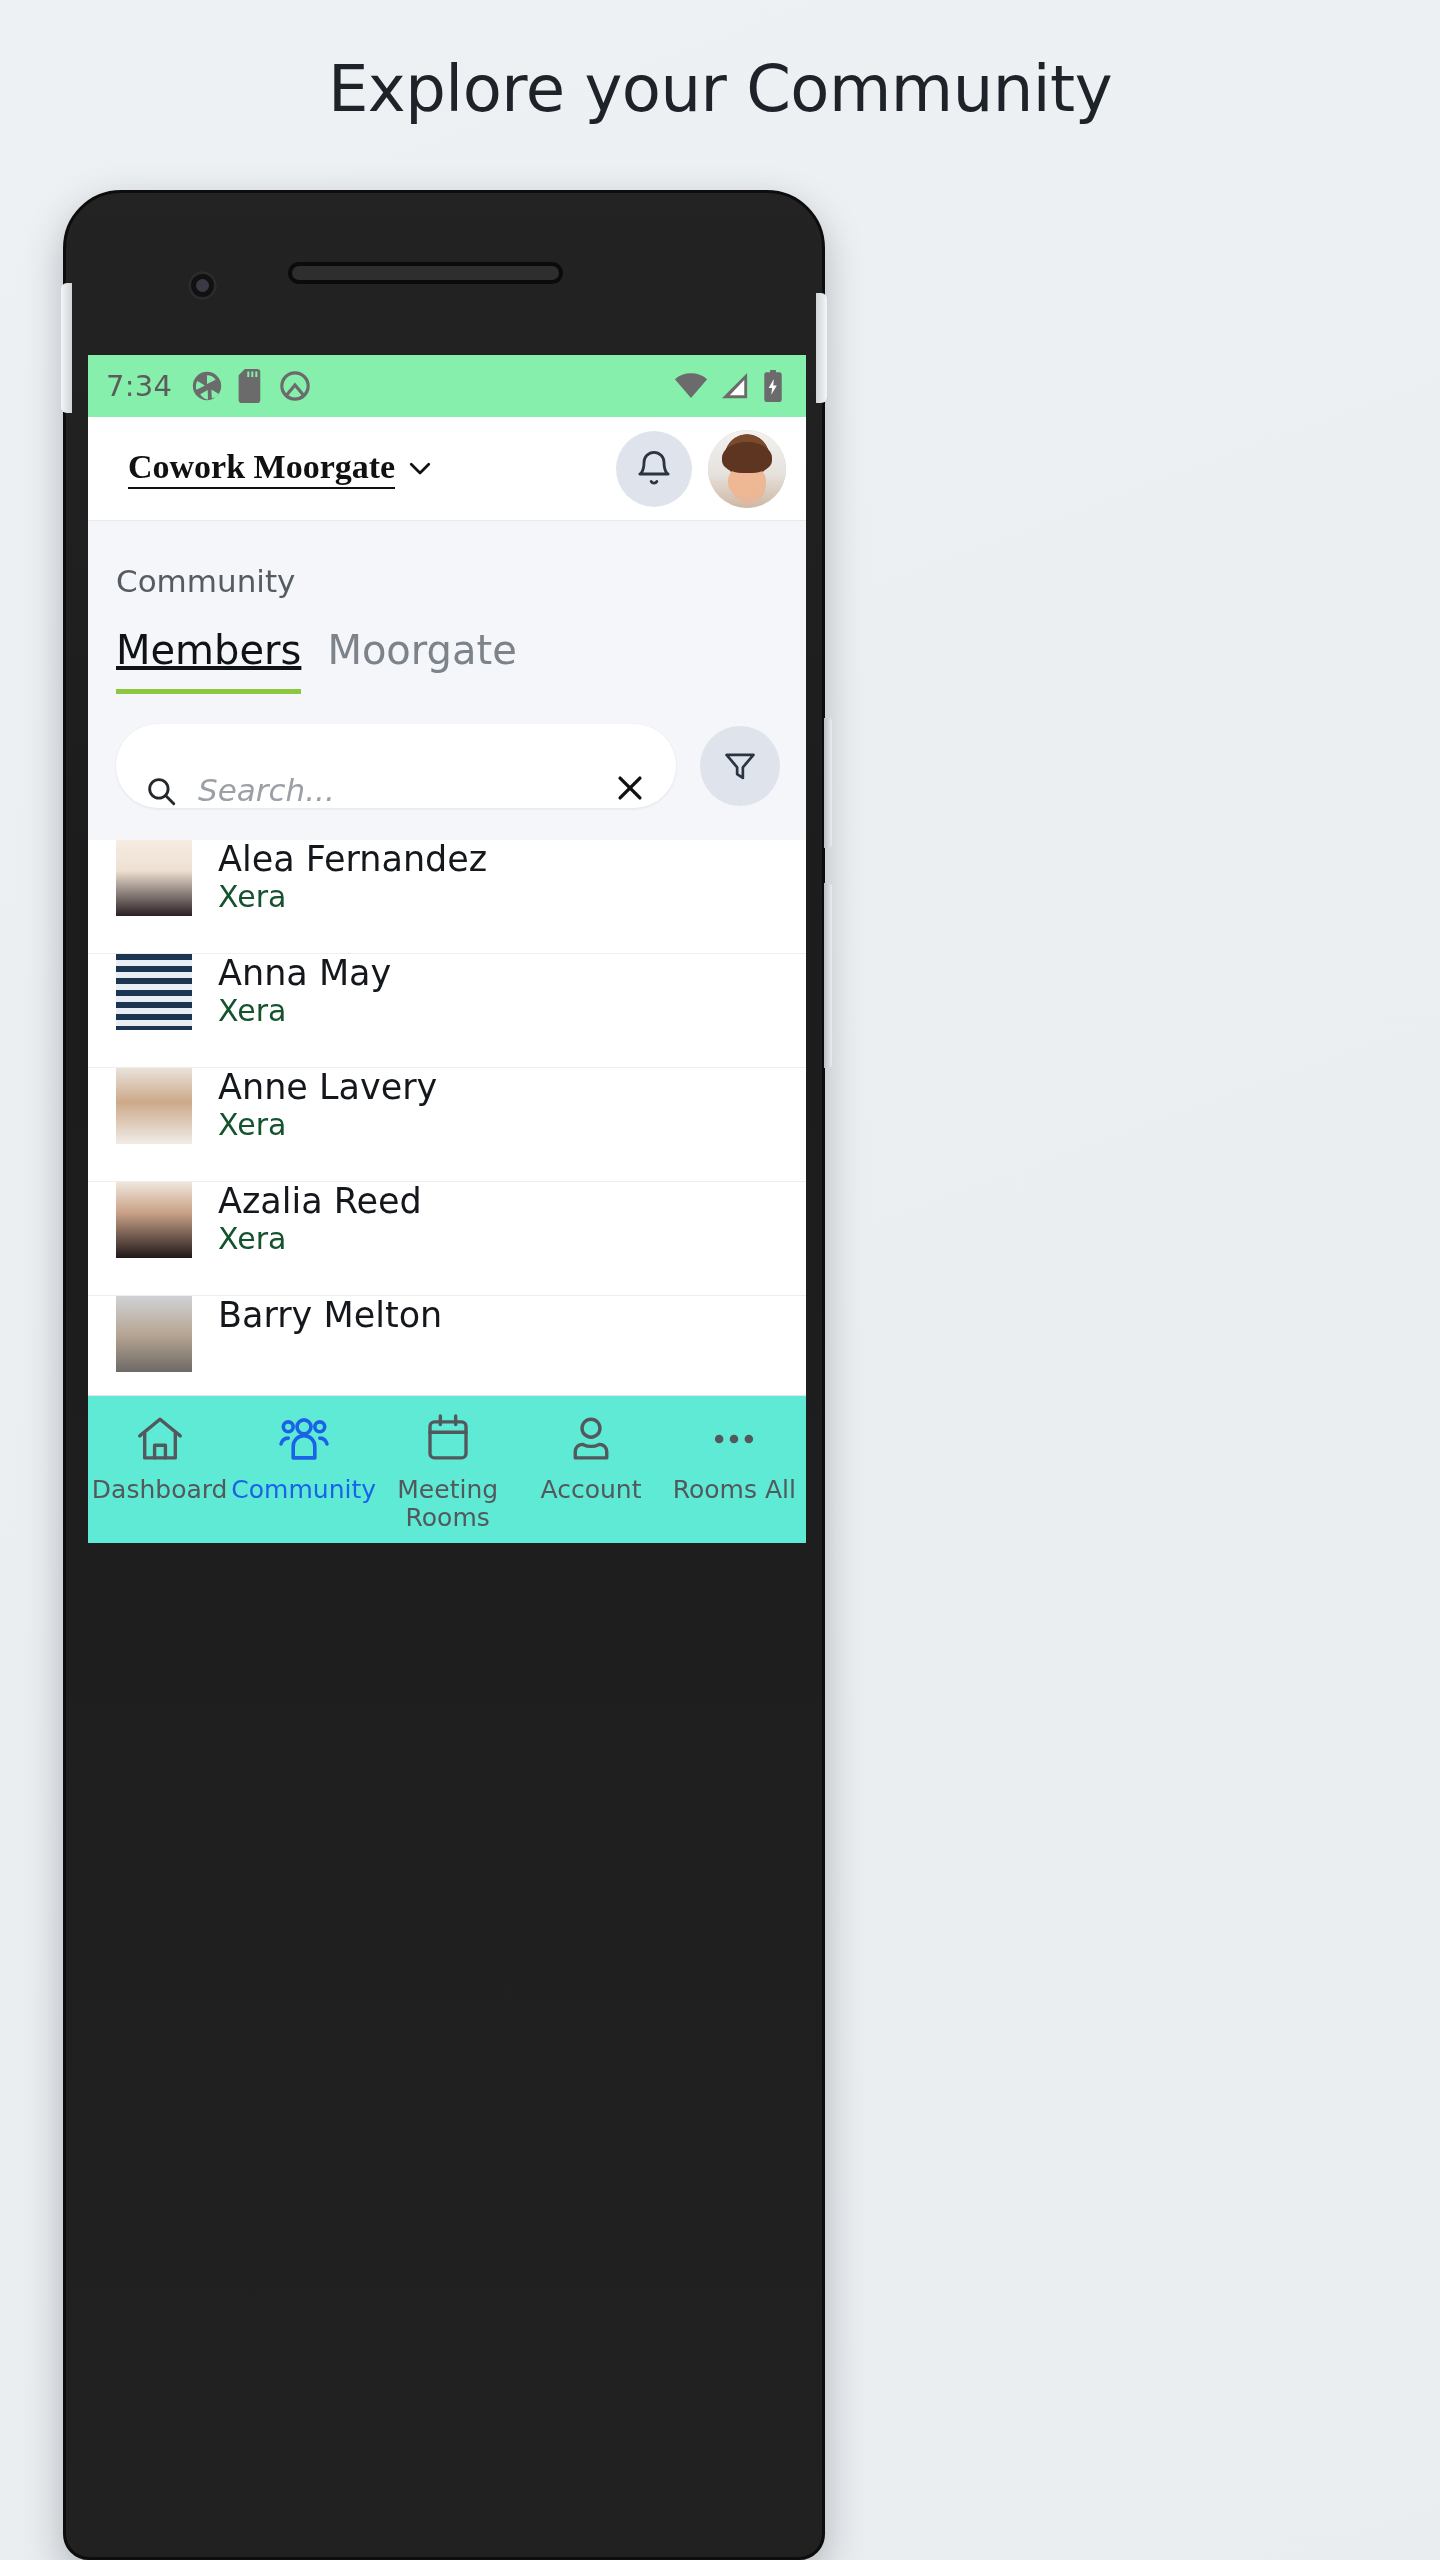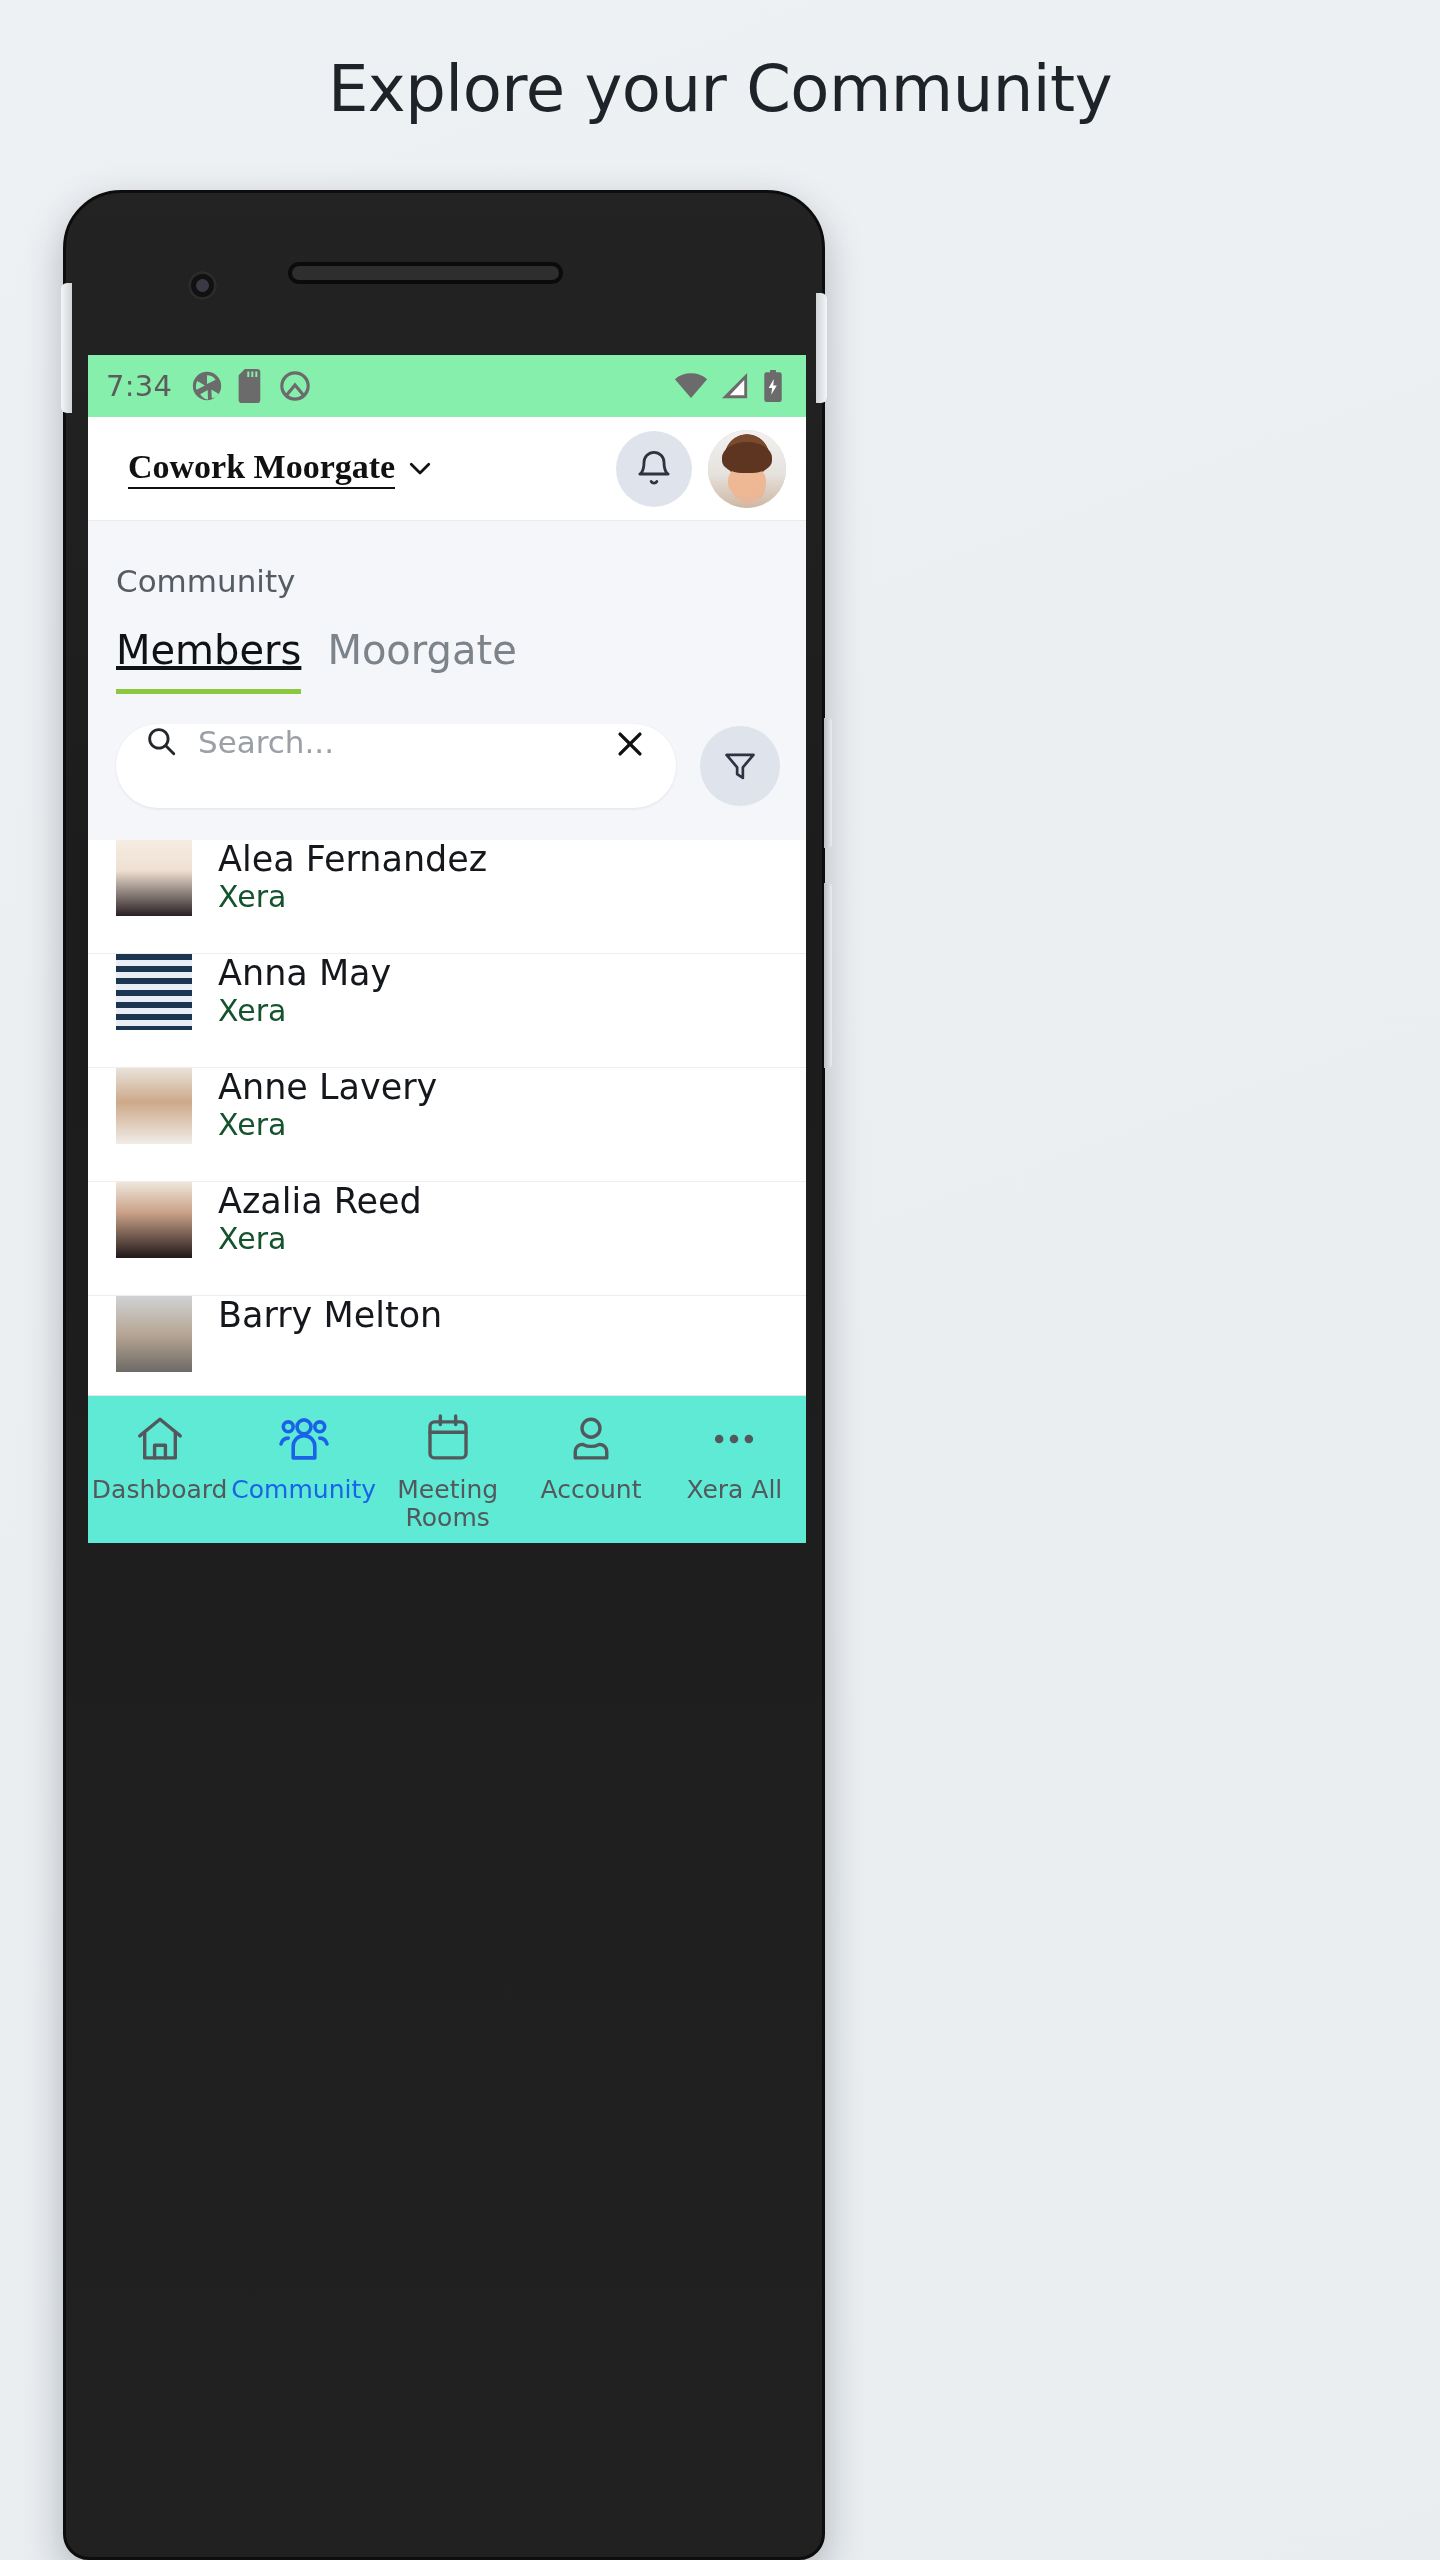--- a/index.html
+++ b/index.html
@@ -205,23 +205,24 @@
     align-items: center;
     gap: 24px;
     padding: 30px 26px 32px 28px;
   }
   .search-box {
     flex: 1;
     height: 84px;
     background: #fff;
     border-radius: 44px;
     display: flex;
-    align-items: flex-start;
+    align-items: flex-end;
     padding: 0 26px 0 28px;
     box-shadow: 0 1px 3px rgba(0,0,0,.08);
+    font-style: italic;
   }
   .search-input-text {
     flex: 1;
     margin-left: 20px;
     font-size: 31px;
     color: #9aa0a6;
     font-family: "DejaVu Sans", sans-serif;
   }
   .clear-btn {
     width: 40px; height: 40px;
@@ -482,21 +483,21 @@
           </svg>
           <div class="nav-label">Account</div>
         </div>
 
         <div class="nav-item">
           <svg width="54" height="54" viewBox="0 0 24 24" fill="#53585d">
             <circle cx="5.4" cy="12" r="1.9"></circle>
             <circle cx="12" cy="12" r="1.9"></circle>
             <circle cx="18.6" cy="12" r="1.9"></circle>
           </svg>
-          <div class="nav-label">Xera All</div>
+          <div class="nav-label">Rooms All</div>
         </div>
 
       </div>
 
     </div>
   </div>
 
 </div>
 
 </body></html>

